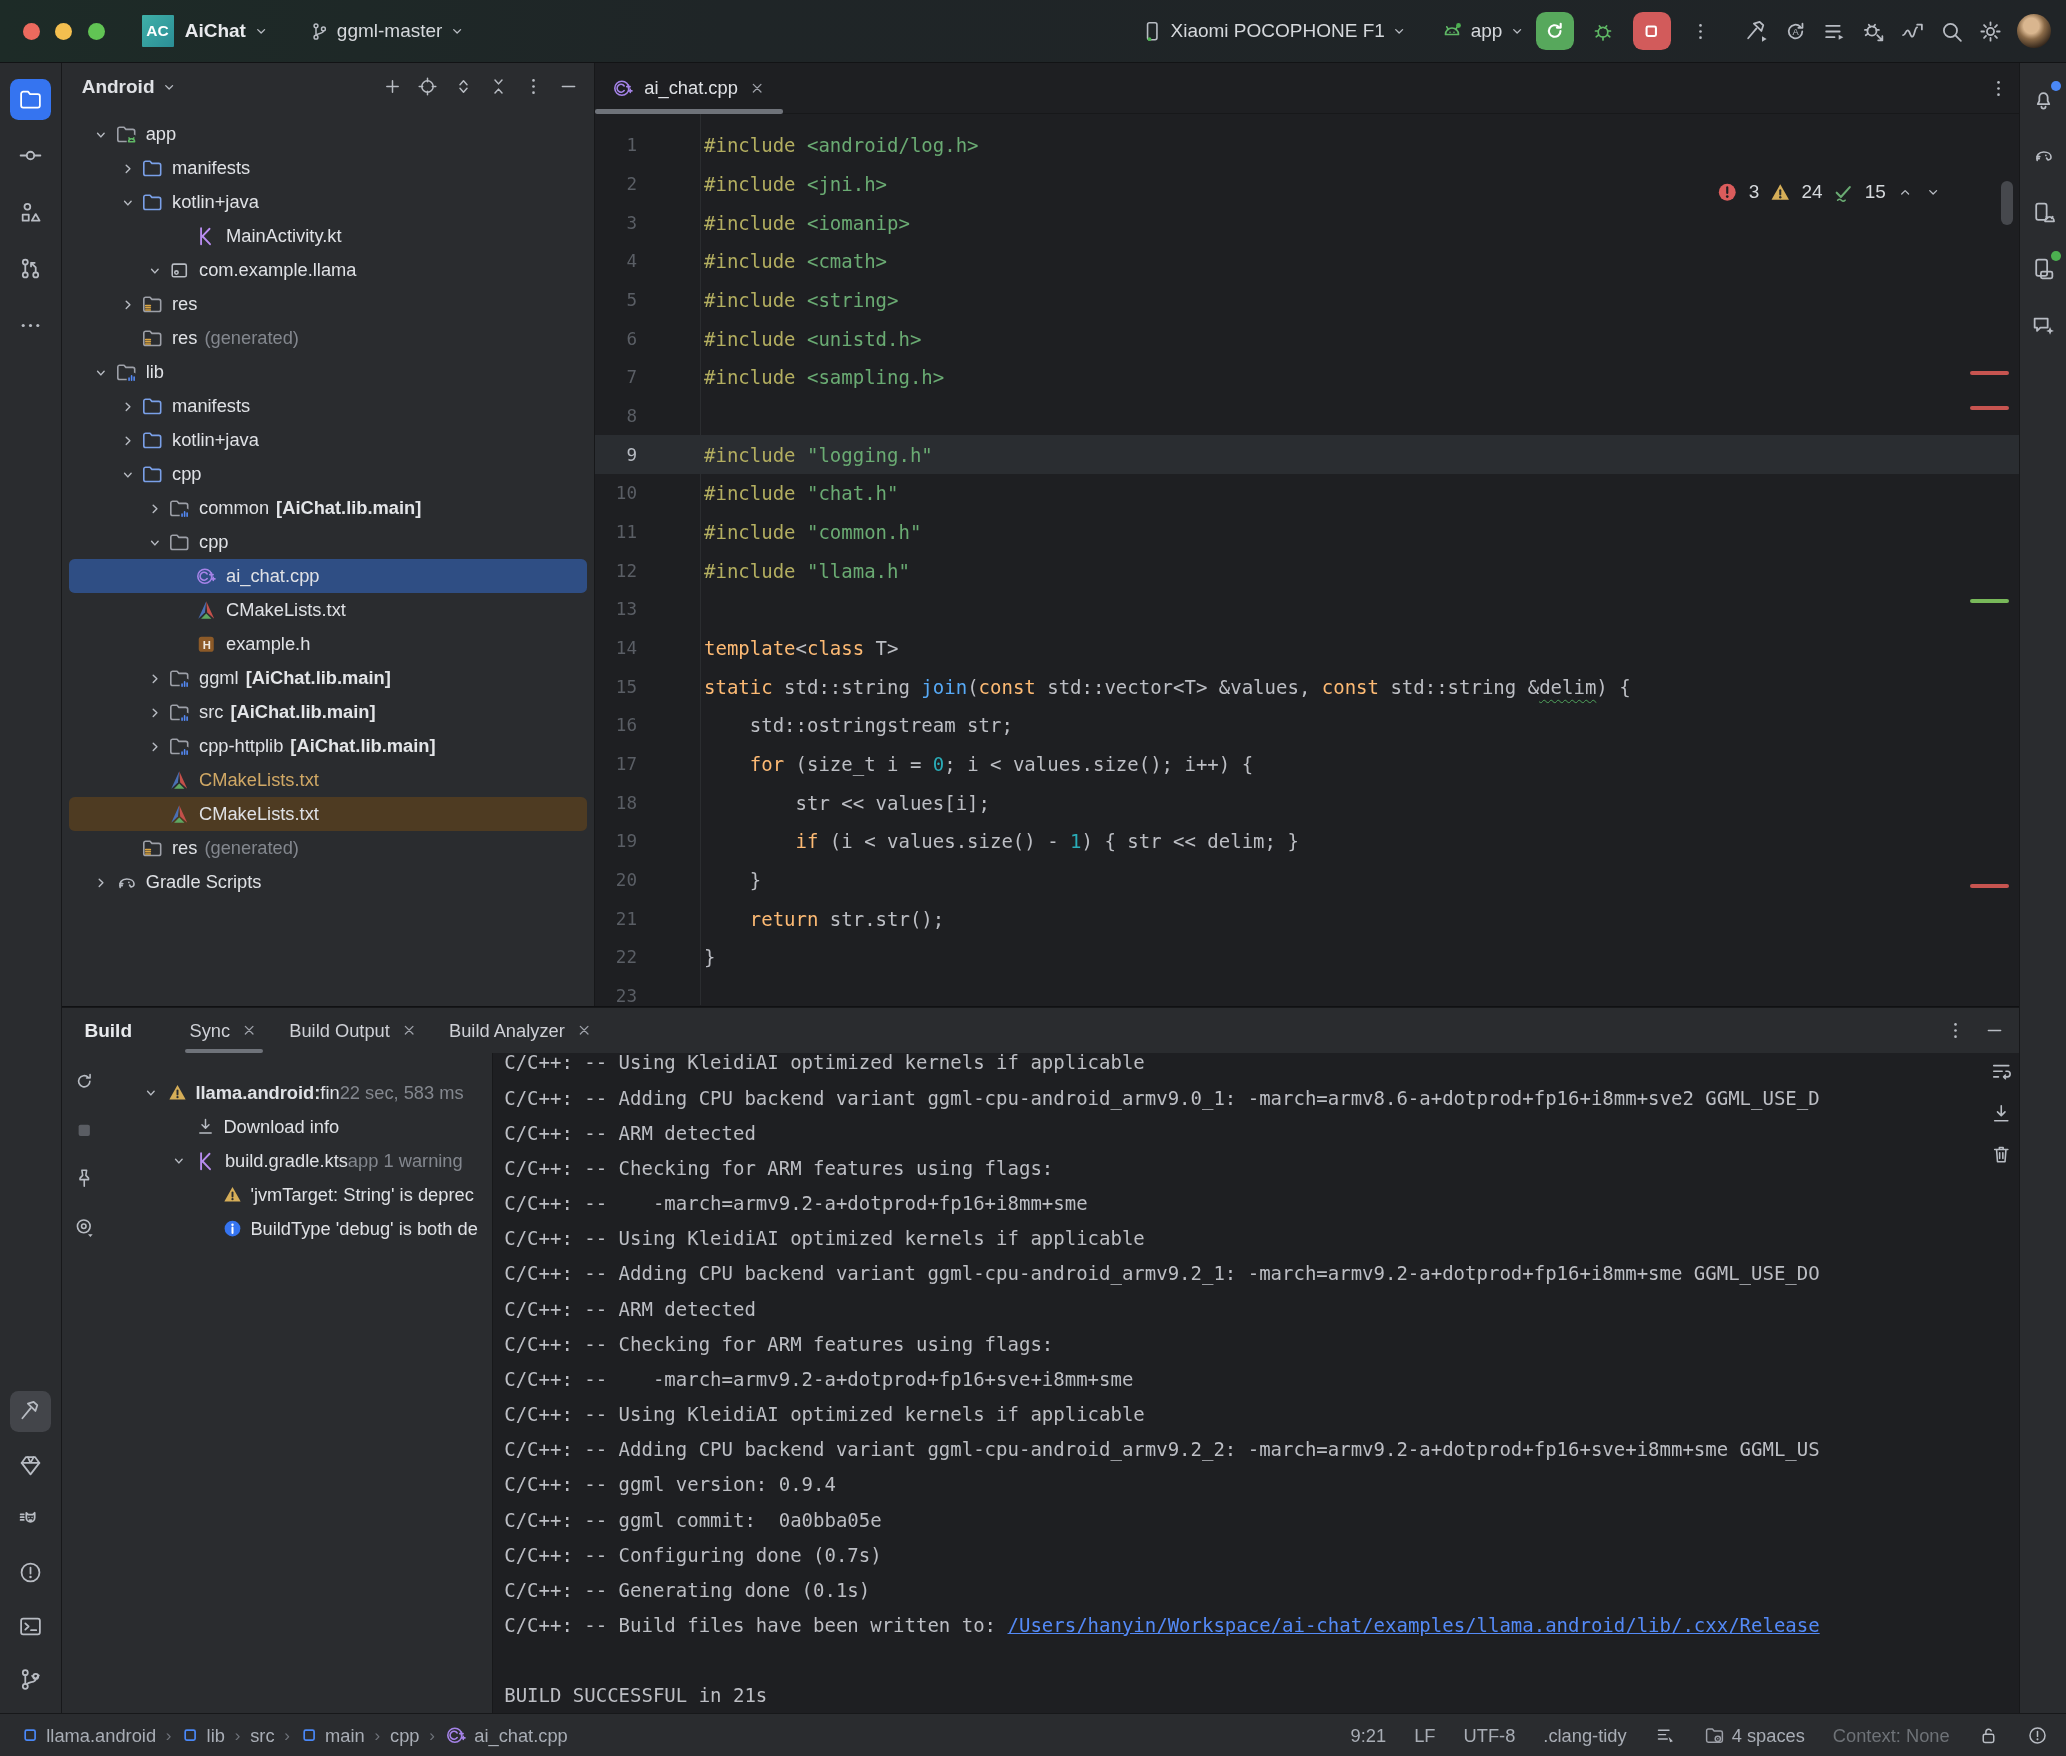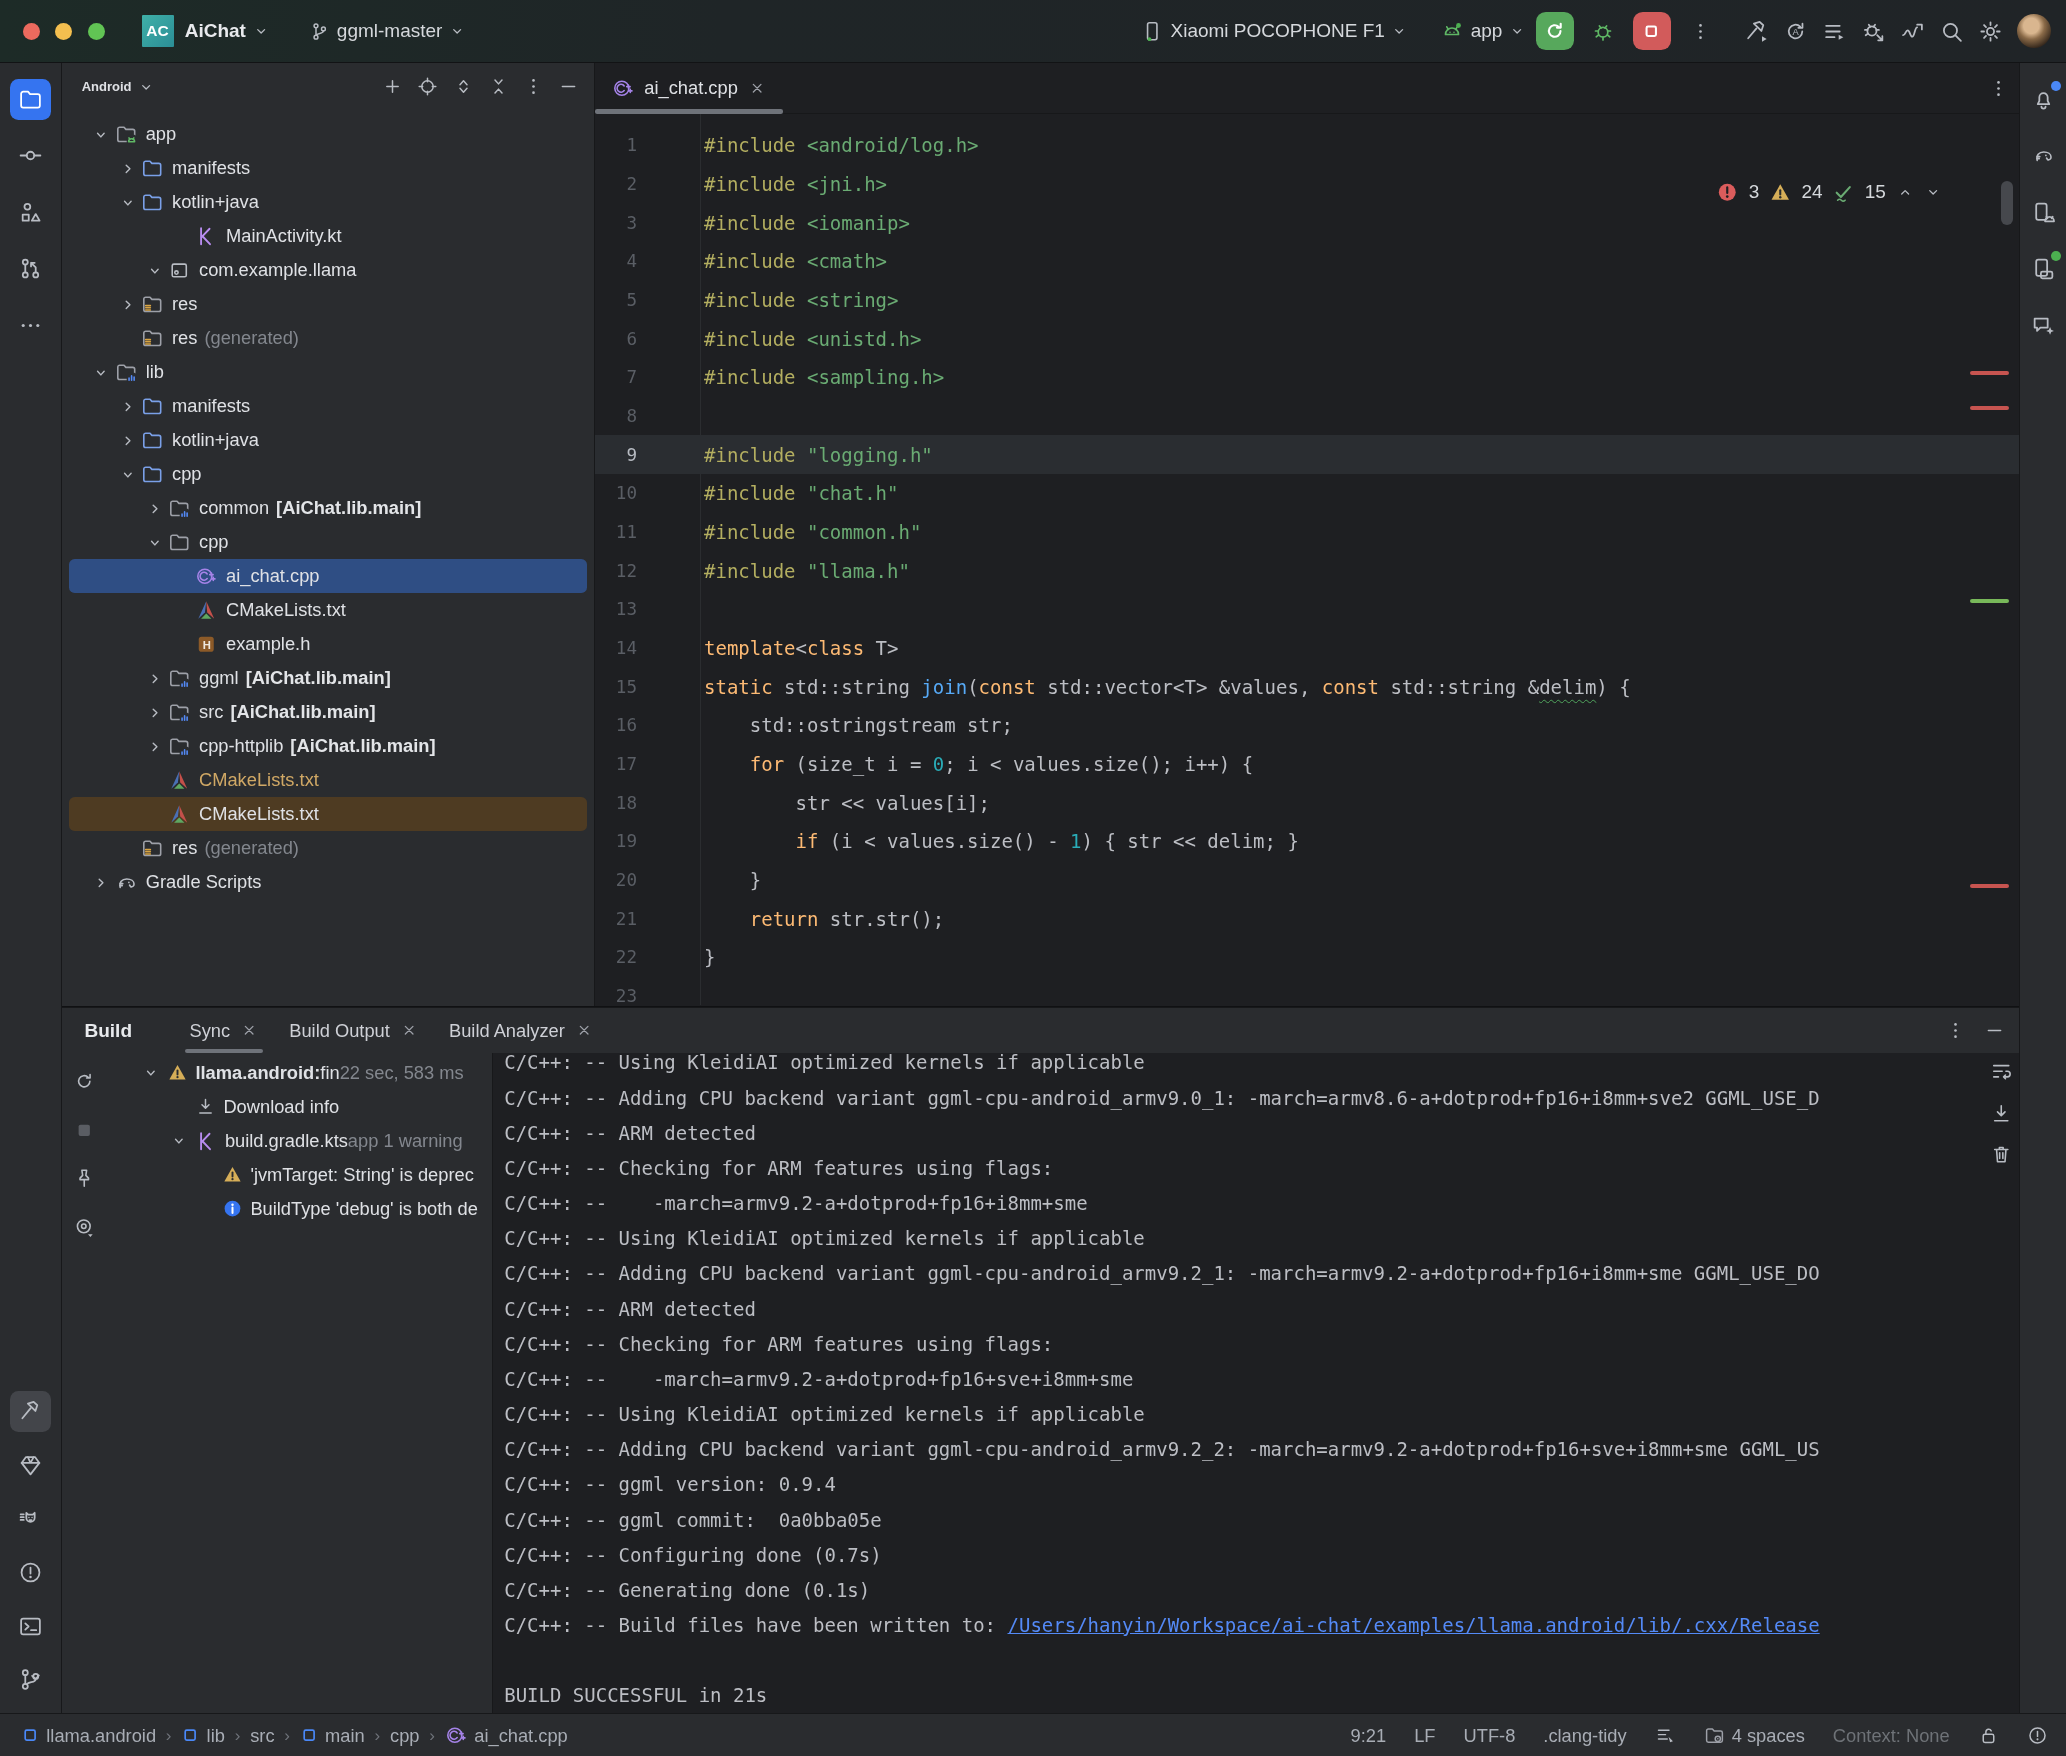--- a/index.html
+++ b/index.html
@@ -38,21 +38,21 @@
   .stripe-btn { width:41px; height:41px; border-radius:8.4px; display:flex;align-items:center;justify-content:center; position:relative; margin-top:15.5px;}
   .stripe-btn.sel-blue { background:#3574F0; }
   .stripe-btn.sel-gray { background:#43454A; }
   .spacer { flex:1; }
   .dot { position:absolute; width:9.8px;height:9.8px;border-radius:50%; top:2.8px; right:2.8px; }
 
   
   #project-panel { position:absolute; left:62px; top:63px; width:533px; height:943px;
     background:#2A2C2F; border-right:1.4px solid #17181A; overflow:hidden;}
   .pp-header { height:39px; display:flex; align-items:center; padding:0 9.8px 0 19.7px; margin-top:4.2px;}
-  .pp-title { font-size:13px; font-weight:700; color:#DFE1E5; }
+  .pp-title { font-size:19px; font-weight:700; color:#DFE1E5; }
   .pp-actions { margin-left:auto; display:flex; align-items:center; gap:4.2px;}
   .pp-actions .ic { width:31px; height:31px; border-radius:5.6px;}
   .tree { margin-top:11.2px; }
   .trow { height:34px; display:flex; align-items:center; font-size:18.3px; color:#DFE1E5;
      margin:0 7px; border-radius:5.6px; white-space:nowrap; overflow:hidden;}
   .trow .slot { width:25px; flex:none; display:flex;align-items:center;justify-content:center;}
   .trow .ticon { width:25px; flex:none; display:flex;align-items:center;justify-content:center; margin-right:7px;}
   .trow.sel-blue { background:#2F4E84; }
   .trow.sel-amber { background:#4E3B22; }
   .trow .extra { color:#83878E; margin-left:7px; }
@@ -964,21 +964,21 @@
           </span></div>
         <div><span class="ic ">
             <svg width="22.5" height="22.5" viewBox="0 0 24 24" fill="none" stroke="#B8BCC3" stroke-width="1.7" stroke-linecap="round" stroke-linejoin="round">
               <circle cx="11.5" cy="11" r="6.8"></circle>
               <circle cx="11.5" cy="11" r="2.4"></circle>
               <path d="M16 19.5h5l-2.5 3z" fill="#B8BCC3" stroke="none"></path>
             </svg>
           </span></div>
       </div>
     <div id="build-tree">
-        <div class="brow" style="padding-left: 34px;">
+        <div class="brow" style="padding-left: 34px; margin-top: 20px;">
           <span class="slot" style="width: 25px; display: inline-flex;">
             <span class="ic ">
               <svg width="19.7" height="19.7" viewBox="0 0 24 24" fill="none" stroke="#B8BCC3" stroke-width="1.7" stroke-linecap="round" stroke-linejoin="round">
                 <path d="M8 10l4 4.5 4-4.5"></path>
               </svg>
             </span>
           </span>
           <span style="margin: 0px 7px 0px 1.4px; display: inline-flex;">
             <span class="ic ">
               <svg width="21" height="21" viewBox="0 0 24 24" fill="none" stroke="#B8BCC3" stroke-width="1.7" stroke-linecap="round" stroke-linejoin="round">

